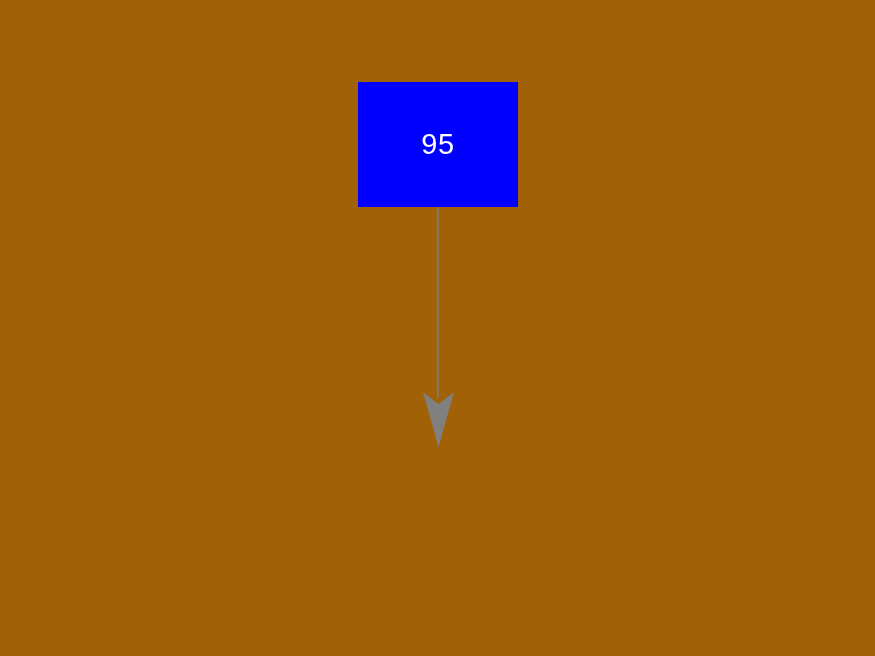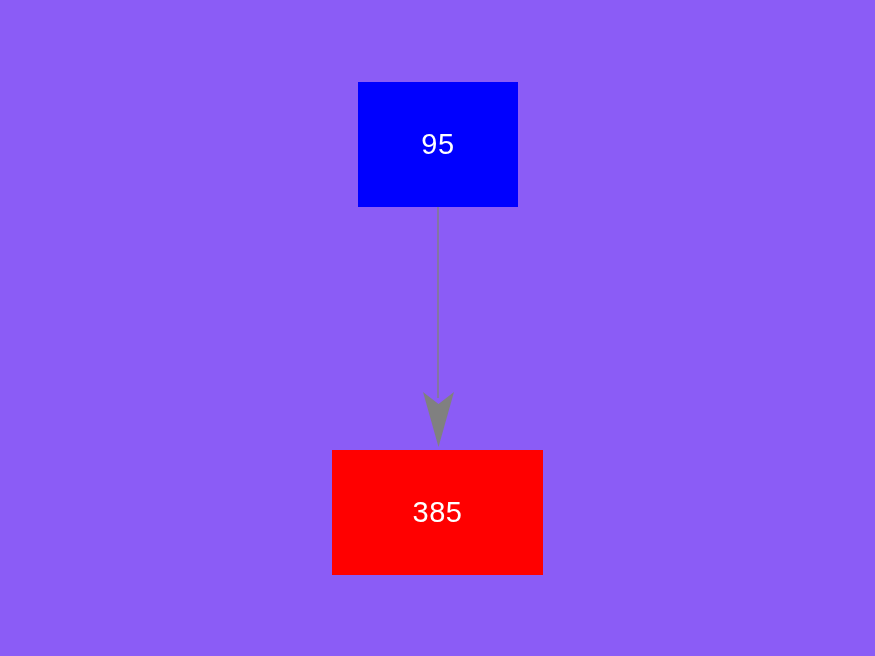--- a/index.html
+++ b/index.html
@@ -7,21 +7,21 @@
     width: 875px;
     height: 656px;
     background: #ffffff;
     overflow: hidden;
     font-family: "Liberation Sans", sans-serif;
   }
   .canvas {
     position: relative;
     width: 875px;
     height: 656px;
-    background: #8b5cf6;
+    background: #a16207;
   }
   .node {
     position: absolute;
     display: flex;
     align-items: center;
     justify-content: center;
   }
   .node-label {
     font-size: 29px;
     line-height: 1;
@@ -55,17 +55,14 @@
 
   <div class="node node-top" style="background-color: rgb(0, 0, 255); color: rgb(255, 255, 255);">
     <span class="node-label">95</span>
   </div>
 
   <svg class="edge-svg" viewBox="0 0 875 656" xmlns="http://www.w3.org/2000/svg">
     <line x1="438" y1="207" x2="438" y2="398" stroke-width="1.4" style="stroke: rgb(128, 128, 128);"></line>
     <polygon points="423,392 438.5,404 454,392 438.5,447" style="fill: rgb(128, 128, 128);"></polygon>
   </svg>
 
-  <div class="node node-bottom" style="background-color: rgb(255, 0, 0); color: rgb(255, 255, 255);">
-    <span class="node-label">385</span>
-  </div>
 
 </div>
 
 </body></html>

